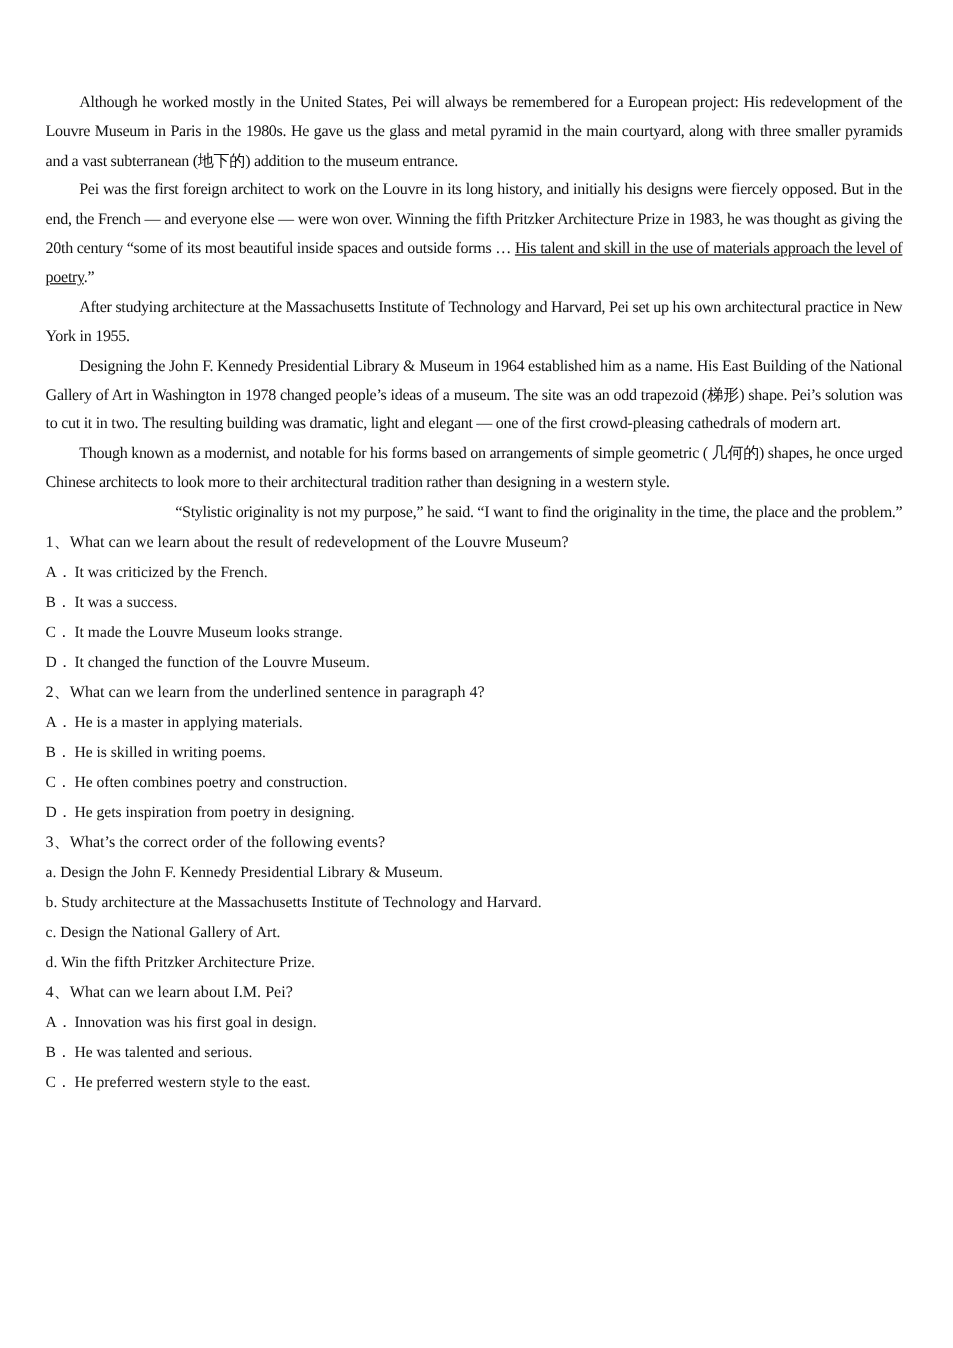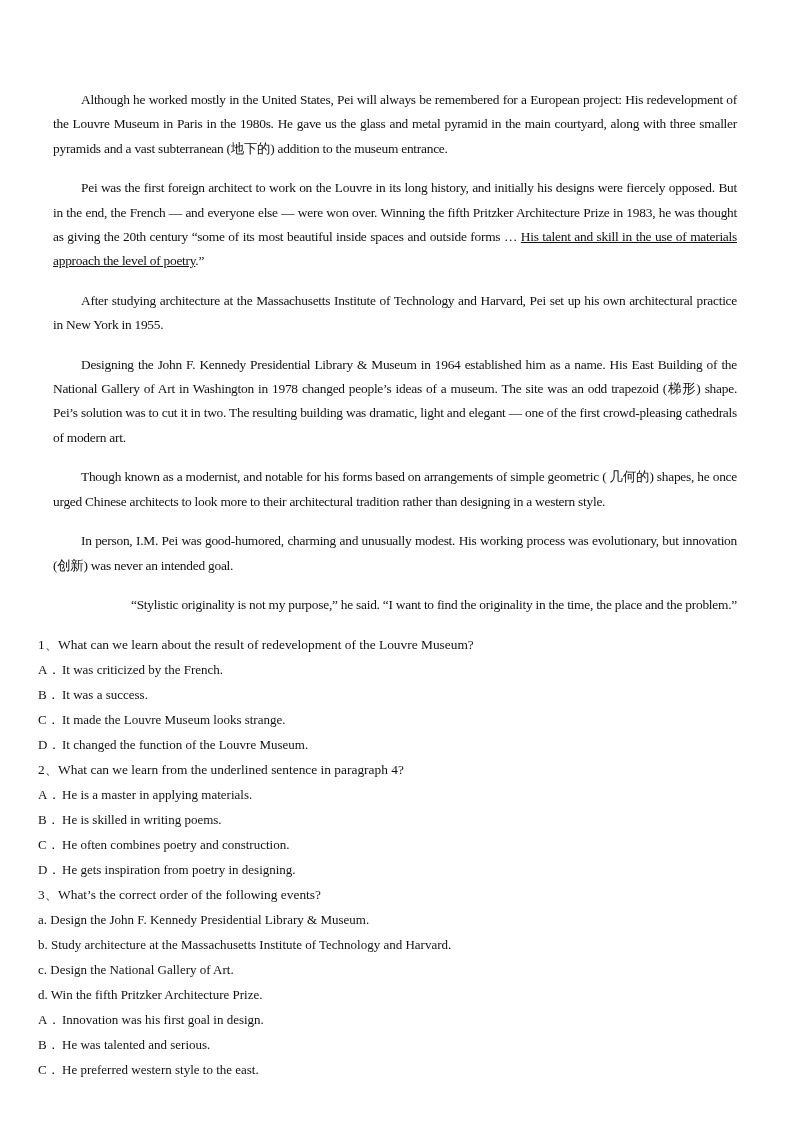--- a/index.html
+++ b/index.html
@@ -2,21 +2,21 @@
 <html><head>
   <meta charset="utf-8">
   <style>
     html, body { margin: 0; padding: 0; background: #ffffff; }
     body { width: 794px; height: 1123px; position: relative; overflow: hidden; }
     .page {
       position: absolute; left: 38px; top: 73px; width: 714px;
       font-family: "Liberation Serif", serif; color: #111;
     }
     .passage p {
-      margin: 15px; font-size: 13.4px; line-height: 24.4px;
+      margin: 0; font-size: 13.4px; line-height: 24.4px;
       text-align: justify; text-indent: 28px;
       letter-spacing: -0.25px;
     }
     .passage p.last { text-align: right; }
     .u { text-decoration: underline; }
     .q { font-size: 13.4px; line-height: 25px; margin: 0; white-space: nowrap; }
     .opt { font-size: 13px; line-height: 25px; margin: 0; white-space: nowrap; }
     .opt .lbl { display: inline-block; width: 24px; }
     .row4 { display: flex; font-size: 13.4px; line-height: 25px; }
     .row4 span.c { display: inline-block; width: 138px; }
@@ -25,21 +25,20 @@
 </head>
 <body>
 
 <div class="page">
   <div class="passage">
     <p>Although he worked mostly in the United States, Pei will always be remembered for a European project: His redevelopment of the Louvre Museum in Paris in the 1980s. He gave us the glass and metal pyramid in the main courtyard, along with three smaller pyramids and a vast subterranean (地下的) addition to the museum entrance.</p>
     <p><span>Pei  was the first  foreign architect  to work on the Louvre  in its  long history, and initially his designs were fiercely opposed. But in the end, the French — and everyone else — were won over. Winning  the  fifth  Pritzker Architecture  Prize  in 1983,  he  was thought as giving the 20th century “some of its most beautiful inside spaces and outside forms … </span><span class="u">His talent and skill in the use of materials approach the level of poetry</span><span>.”</span></p>
     <p>After studying architecture at the Massachusetts Institute of Technology and Harvard, Pei set up his own architectural practice in New York in 1955.</p>
     <p>Designing the John F. Kennedy Presidential Library &amp; Museum in 1964 established him as a name. His East Building of the National Gallery of Art in Washington in 1978 changed people’s ideas of a museum. The site was an odd trapezoid (梯形) shape. Pei’s solution was to cut it in two. The resulting building was dramatic, light and elegant — one of the first crowd-pleasing  cathedrals of modern art.</p>
     <p>Though known as a modernist, and notable for his forms based on arrangements of simple geometric ( 几何的) shapes, he once urged Chinese architects to look more to their architectural tradition rather than designing in a western style.</p>
-    <p>In person, I.M. Pei was good-humored, charming and unusually modest. His working process was evolutionary, but innovation (创新) was never an intended goal.</p>
     <p class="last">“Stylistic originality is not my purpose,” he said. “I want to find the originality in the time, the place and the problem.”</p>
   </div>
 
   <div>
     <p class="q"><span>1、</span><span>What can we learn about the result of redevelopment of the Louvre Museum?</span></p>
     <p class="opt"><span class="lbl">A．</span><span>It was criticized by the French.</span></p>
     <p class="opt"><span class="lbl">B．</span><span>It was a success.</span></p>
     <p class="opt"><span class="lbl">C．</span><span>It made the Louvre Museum looks strange.</span></p>
     <p class="opt"><span class="lbl">D．</span><span>It changed the function of the Louvre Museum.</span></p>
   </div>
@@ -54,17 +53,18 @@
 
   <div>
     <p class="q"><span>3、</span><span>What’s the correct order of the following events?</span></p>
     <p class="opt">a. Design the John F. Kennedy Presidential Library &amp; Museum.</p>
     <p class="opt">b. Study architecture at the Massachusetts Institute of Technology and Harvard.</p>
     <p class="opt">c. Design the National Gallery of Art.</p>
     <p class="opt">d. Win the fifth Pritzker Architecture Prize.</p>
   </div>
 
   <div>
+    <p class="q"><span>4、</span><span>What can we learn about I.M. Pei?</span></p>
     <p class="opt"><span class="lbl">A．</span><span>Innovation was his first goal in design.</span></p>
     <p class="opt"><span class="lbl">B．</span><span>He was talented and serious.</span></p>
     <p class="opt"><span class="lbl">C．</span><span>He preferred western style to the east.</span></p>
   </div>
 </div>
 
 </body></html>

